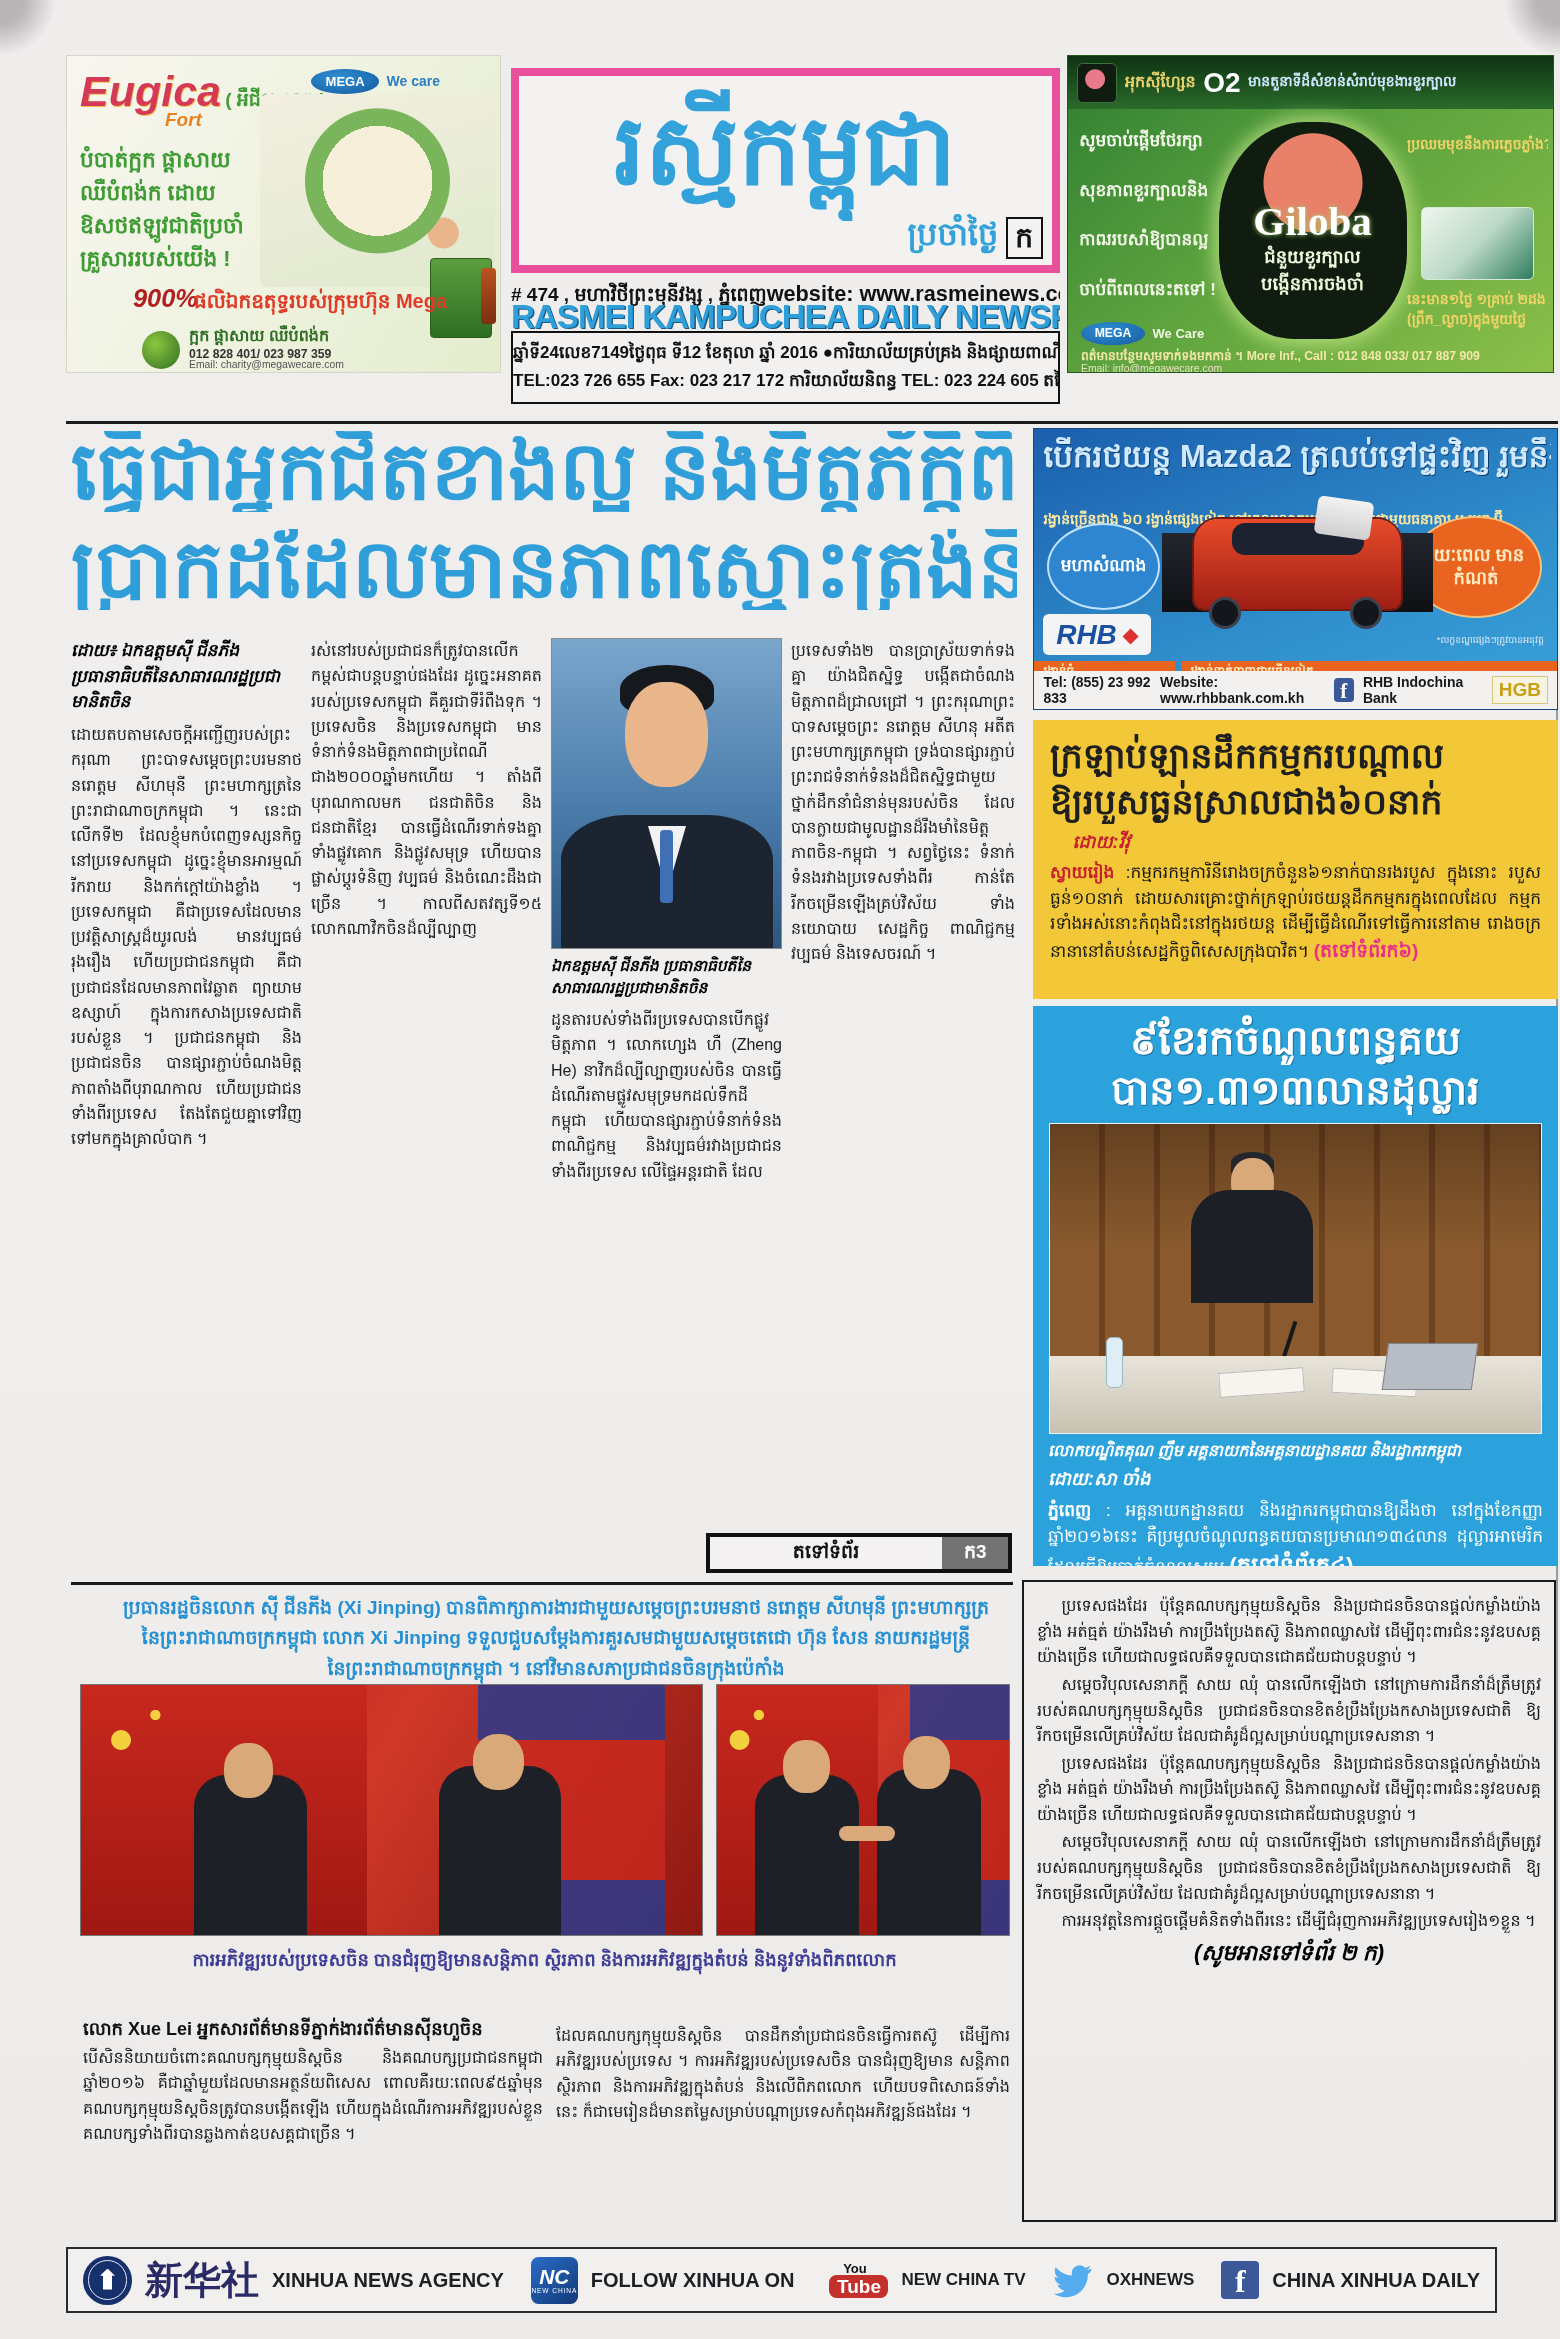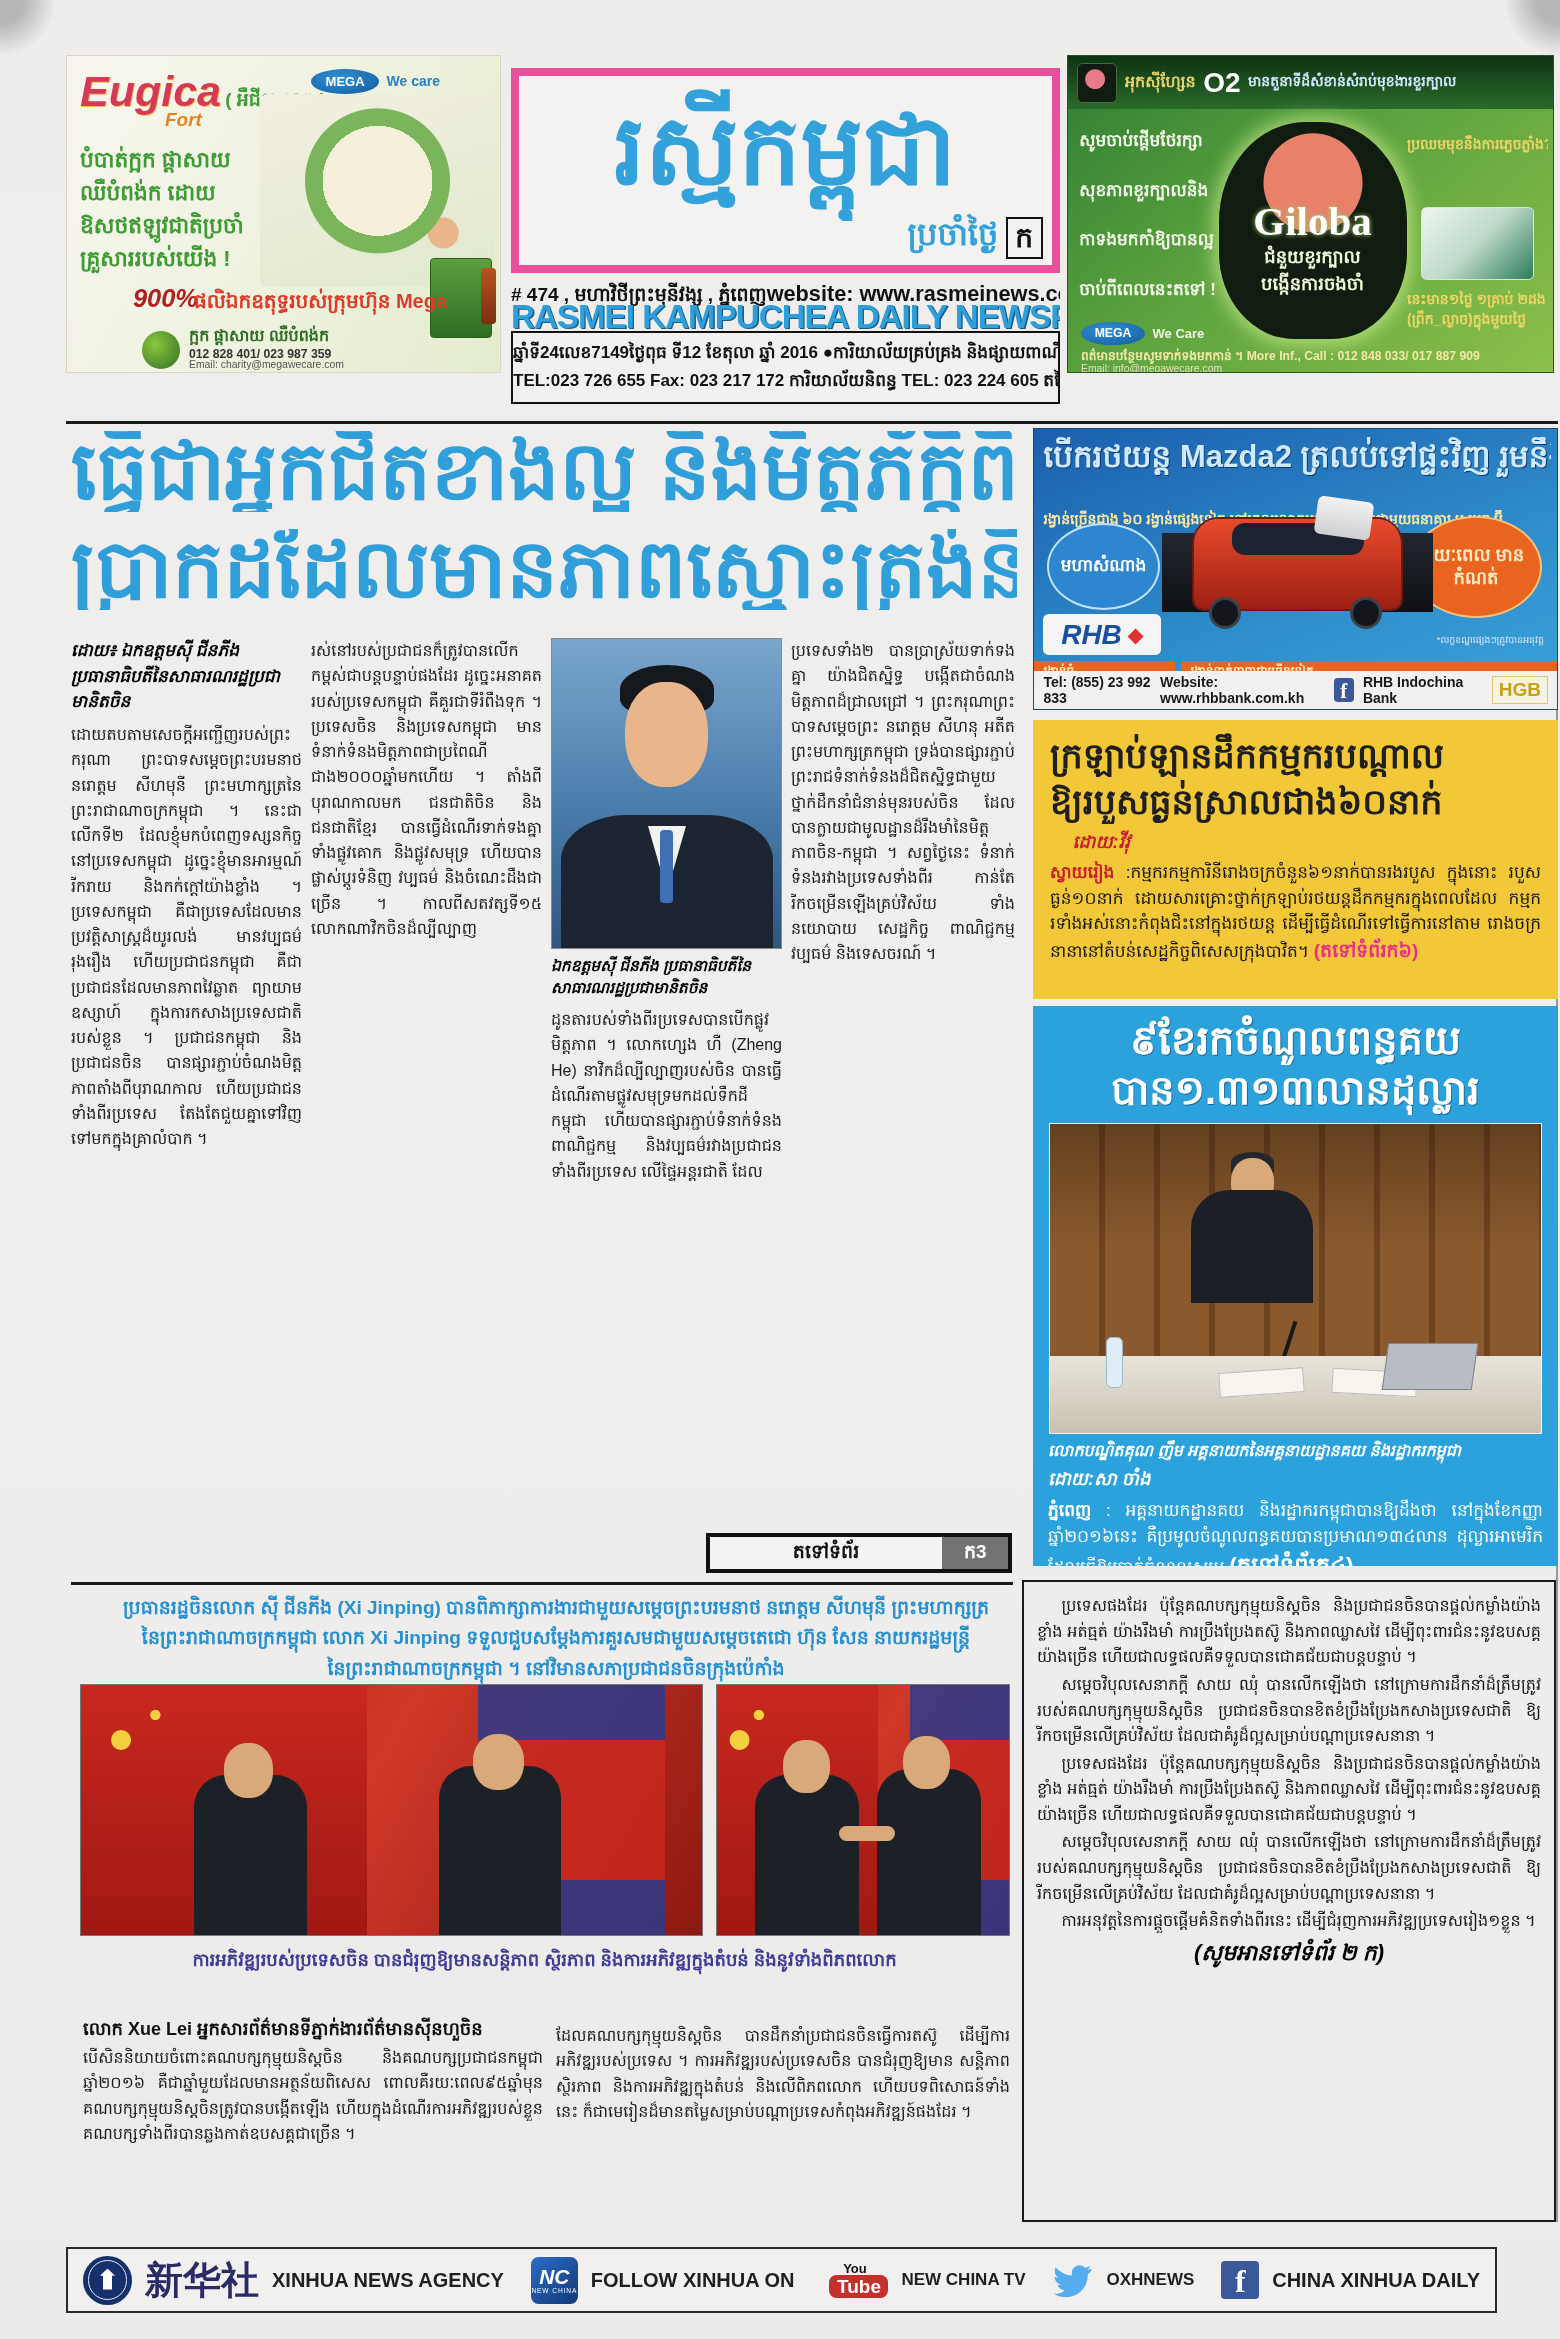--- a/index.html
+++ b/index.html
@@ -116,21 +116,21 @@
                background:#2f86d0;border:2.8px solid #bfe2ff;color:#fff;font-size:17px;font-weight:bold;
                display:flex;align-items:center;justify-content:center;text-align:center;}
   .mz-bubble-r{position:absolute;right:15px;top:87px;width:132px;height:102px;border-radius:50%;
                background:#e8641f;border:2.8px solid #ffc07a;color:#ffe9c0;font-size:18px;font-weight:bold;
                display:flex;align-items:center;justify-content:center;text-align:center;line-height:1.3;}
   #mz-car{position:absolute;left:160px;top:90px;width:207px;height:90px;border-radius:24.5px 24.5px 9.4px 9.4px;
           background:linear-gradient(180deg,#e84b2a,#9e1f14);box-shadow:0 0 0 1.9px #701a10;}
   #mz-glass{position:absolute;left:198px;top:94px;width:132px;height:32px;border-radius:13px;background:#1d2230;}
   .mz-wheel{position:absolute;top:168px;width:32px;height:32px;border-radius:50%;background:#14161c;border:3.8px solid #3c414e;}
   .mz-spk{position:absolute;top:104px;width:66px;height:79px;background:linear-gradient(#23262e,#0e1014);}
-  #mz-rhb{position:absolute;left:9.4px;top:185px;width:118px;height:41px;background:#f4f4f4;border-radius:5.6px;
+  #mz-rhb{position:absolute;left:9.4px;top:185px;width:108px;height:41px;background:#f4f4f4;border-radius:5.6px;
           display:flex;align-items:center;justify-content:center;gap:5.6px;font-size:28px;font-weight:bold;
           color:#1b4fa0;font-style:italic;}
   .mz-orange{background:#e8641f;color:#ffe9c0;font-size:12.2px;font-weight:bold;display:flex;align-items:center;padding:0 9.4px;}
   .mz-model{color:#dff1ff;font-size:28px;font-weight:bold;}
   .mz-x{color:#fff;font-weight:bold;font-size:24.5px;}
   #mz-bar{position:absolute;left:0;bottom:0;width:100%;height:38px;background:#f2f1ef;display:flex;
           align-items:center;gap:9.4px;padding:0 9.4px;font-size:14px;font-weight:bold;color:#16181c;}
   .fb-sq{width:24.5px;height:24.5px;background:#3b5998;color:#fff;border-radius:3.8px;display:flex;align-items:flex-end;
          justify-content:center;font-family:"Liberation Serif","DejaVu Serif",serif;font-weight:bold;font-size:21px;line-height:22.6px;}
   .hgb{background:#f7f3e2;color:#c8a014;font-weight:bold;font-size:19px;padding:1.9px 5.6px;border:0.9px solid #d8c878;}
@@ -257,21 +257,21 @@
   <div class="abs clip" id="giloba">
     <div class="abs" id="gil-band">
       <div id="gil-brainicon"></div>
       <span class="gil-top-kh">អុកស៊ីហ្សែន</span>
       <span class="gil-o2">O2</span>
       <span class="gil-top-kh2 nw" style="max-width:245px;">មានតួនាទីដ៏សំខាន់សំរាប់មុខងារខួរក្បាល</span>
     </div>
     <div class="abs clip" style="left:11.3px;top:73px;width:141px;height:188px;">
       <div class="gil-left" style="margin-bottom:24.5px;">សូមចាប់ផ្តើមថែរក្សា</div>
       <div class="gil-left" style="margin-bottom:24.5px;">សុខភាពខួរក្បាលនិង</div>
-      <div class="gil-left" style="margin-bottom:24.5px;">កាទងមកកាំឱ្យបានល្អ</div>
+      <div class="gil-left" style="margin-bottom:24.5px;">កាឍរបសាំឱ្យបានល្អ</div>
       <div class="gil-left">ចាប់ពីពេលនេះតទៅ !</div>
     </div>
     <div class="abs" id="gil-head"></div>
     <div class="abs c" style="left:141px;top:141px;width:207px;">
       <div class="gil-brand">Giloba</div>
       <div class="gil-brand-kh nw">ជំនួយខួរក្បាល</div>
       <div class="gil-brand-kh nw">បង្កើនការចងចាំ</div>
     </div>
     <div class="abs nw gil-gold" style="left:339px;top:79px;width:141px;">ប្រឈមមុខនឹងការភ្លេចភ្លាំង?</div>
     <div class="abs" id="gil-box"></div>

